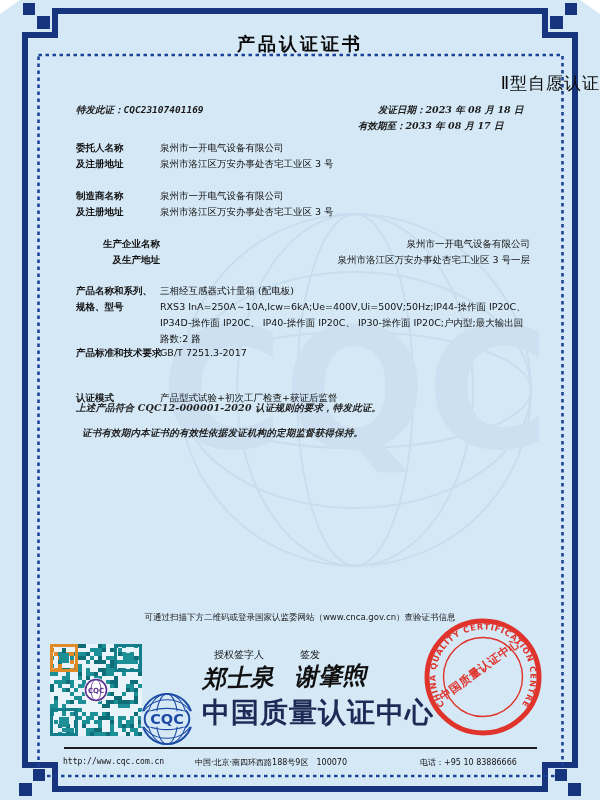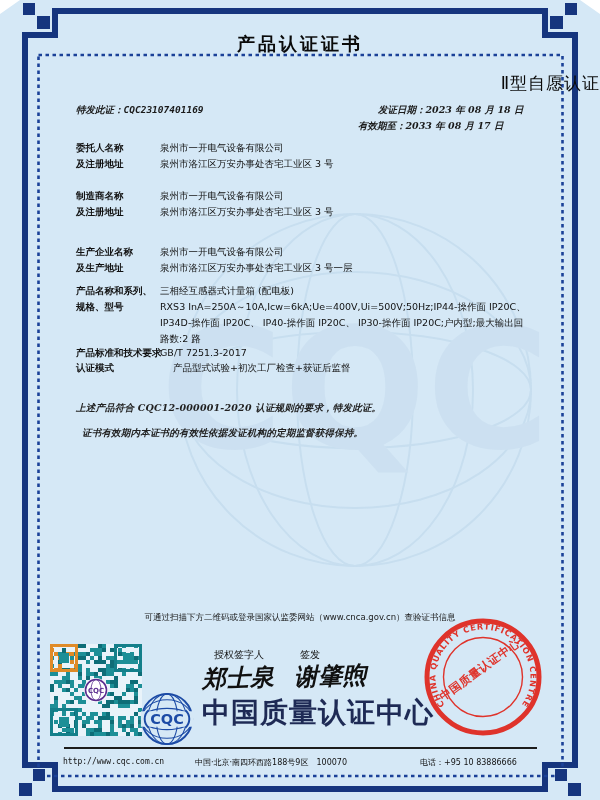--- a/index.html
+++ b/index.html
@@ -86,21 +86,21 @@
   <div class="fieldrow" style="top:188px;">
     <div class="flabels">
         <div>制造商名称</div>
       <div>及注册地址</div>
       </div>
     <div class="fvalues">
         <div>泉州市一开电气设备有限公司</div>
       <div>泉州市洛江区万安办事处杏宅工业区 3 号</div>
       </div>
   </div>
-  <div class="fieldrow" style="top:244px;">
+  <div class="fieldrow" style="top:236px;text-align:right;">
     <div class="flabels">
         <div>生产企业名称</div>
       <div>及生产地址</div>
       </div>
     <div class="fvalues">
         <div>泉州市一开电气设备有限公司</div>
       <div>泉州市洛江区万安办事处杏宅工业区 3 号一层</div>
       </div>
   </div>
   <div class="fieldrow" style="top:283px;">
@@ -114,21 +114,21 @@
       </div>
   </div>
   <div class="fieldrow" style="top:345px;">
     <div class="flabels">
         <div>产品标准和技术要求</div>
       </div>
     <div class="fvalues">
         <div>GB/T 7251.3-2017</div>
       </div>
   </div>
-  <div class="fieldrow" style="top:360px;gap:13px;">
+  <div class="fieldrow" style="top:390px;">
     <div class="flabels">
         <div>认证模式</div>
       </div>
     <div class="fvalues">
         <div>产品型式试验+初次工厂检查+获证后监督</div>
       </div>
   </div>
 
   <div class="abs statement kai" style="left:76px;top:402px;">上述产品符合 CQC12-000001-2020 认证规则的要求，特发此证。</div>
   <div class="abs statement kai" style="left:76px;top:427px;margin-left:6px;">证书有效期内本证书的有效性依据发证机构的定期监督获得保持。</div>

